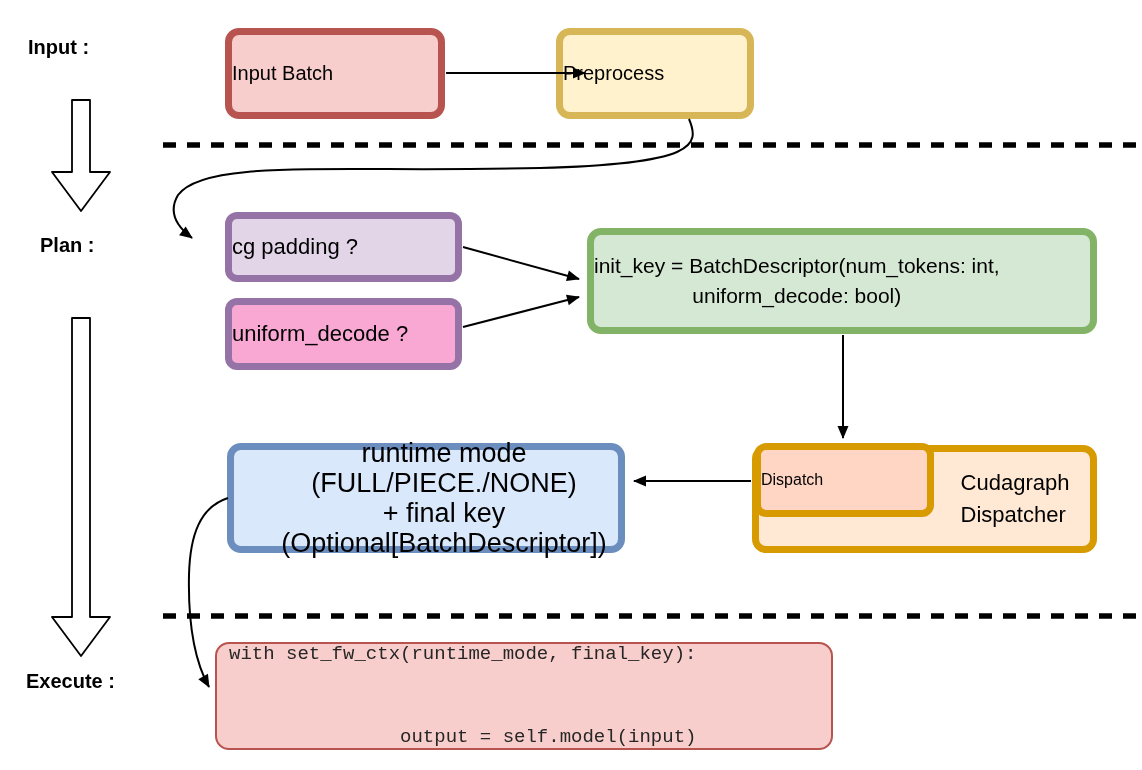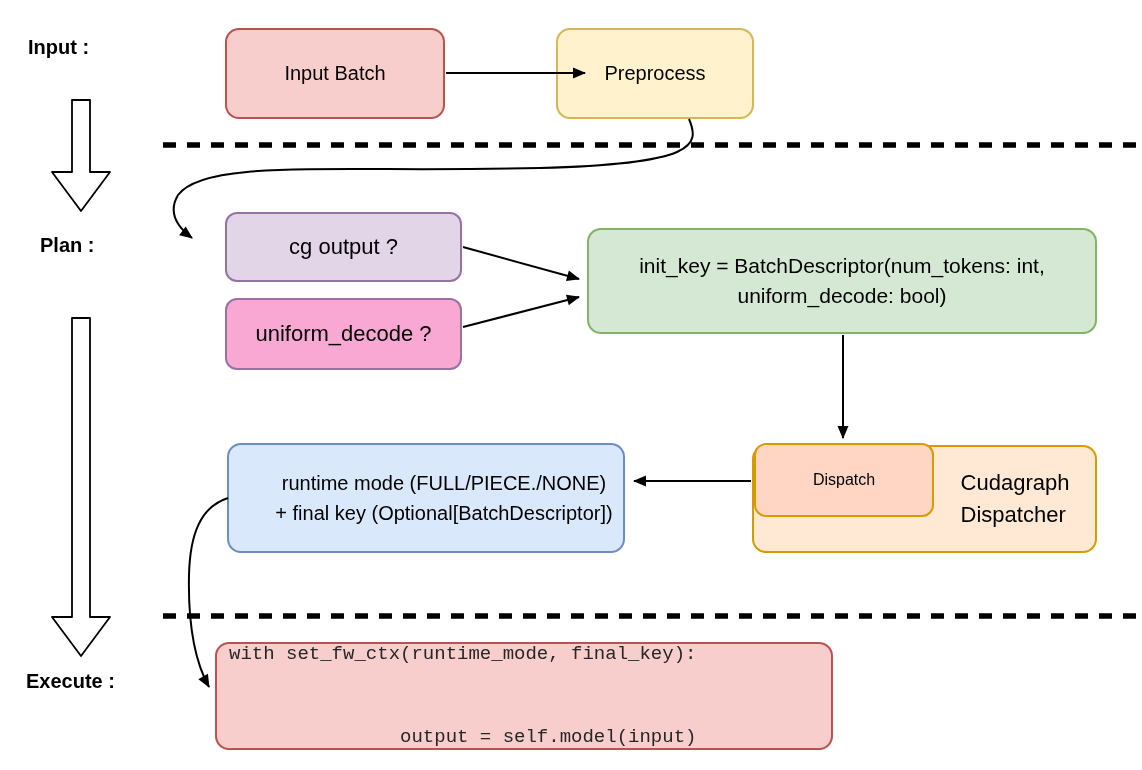--- a/index.html
+++ b/index.html
@@ -16,24 +16,24 @@
     font-size:20px;
     font-weight:700;
     color:#000;
     white-space:nowrap;
   }
   .node{
     position:absolute;
     border-radius:14px;
     display:flex;
     align-items:center;
-    justify-content:center;
+    justify-content:flex-start;
     text-align:center;
     box-sizing:border-box;
-    border:2px solid #4c1d95;
+    border:7px solid #4c1d95;
     line-height:1.35;
   }
   .node .lines{display:block;}
   #svg-overlay{
     position:absolute;
     left:0;top:0;width:1142px;height:770px;
     pointer-events:none;
   }
   .code-box{
     justify-content:flex-start;
@@ -62,21 +62,21 @@
 
   <div class="node fs20" style="left: 225px; top: 28px; width: 220px; height: 91px; background: rgb(248, 206, 204); border-color: rgb(184, 84, 80);">
     <span>Input Batch</span>
   </div>
 
   <div class="node fs20" style="left: 556px; top: 28px; width: 198px; height: 91px; background: rgb(255, 242, 204); border-color: rgb(214, 182, 86);">
     <span>Preprocess</span>
   </div>
 
   <div class="node fs22" style="left: 225px; top: 212px; width: 237px; height: 70px; border-radius: 12px; background: rgb(225, 213, 231); border-color: rgb(150, 115, 166);">
-    <span>cg output ?</span>
+    <span>cg padding ?</span>
   </div>
 
   <div class="node fs22" style="left: 225px; top: 298px; width: 237px; height: 72px; border-radius: 12px; background: #f9a8d4; border-color: rgb(150, 115, 166);">
     <span>uniform_decode ?</span>
   </div>
 
   <div class="node fs21" style="left: 587px; top: 228px; width: 510px; height: 106px; line-height: 30px; background: rgb(213, 232, 212); border-color: rgb(130, 179, 102);">
     <span class="lines">
       <span style="display:block;">init_key = BatchDescriptor(num_tokens: int,</span>
       <span style="display:block;">uniform_decode: bool)</span>
@@ -89,21 +89,21 @@
     <span class="lines">
       <span style="display:block;">Cudagraph</span>
       <span style="display:block;">Dispatcher</span>
     </span>
   </div>
 
   <div class="node fs18" style="left: 754px; top: 443px; width: 180px; height: 74px; border-radius: 12px; z-index: 2; background: rgb(255, 214, 196); border-color: rgb(215, 155, 0);">
     <span>Dispatch</span>
   </div>
 
-  <div class="node" style="left: 227px; top: 443px; width: 398px; height: 110px; font-size: 20px; line-height: 30px; background: rgb(218, 232, 252); border-color: rgb(108, 142, 191); padding-left: 36px;">
+  <div class="node" style="left: 227px; top: 443px; width: 398px; height: 110px; font-size: 27px; line-height: 30px; background: rgb(218, 232, 252); border-color: rgb(108, 142, 191); padding-left: 36px;">
     <span class="lines">
       <span style="display:block;">runtime mode (FULL/PIECE./NONE)</span>
       <span style="display:block;">+ final key (Optional[BatchDescriptor])</span>
     </span>
   </div>
 
   <div class="node code-box" style="left: 215px; top: 642px; width: 618px; height: 108px; background: rgb(248, 206, 204); border-color: rgb(184, 84, 80);">
     <span class="lines">
       <span style="display:block;">with set_fw_ctx(runtime_mode, final_key):</span>
       <span style="display:block;">    output = self.model(input)</span>

